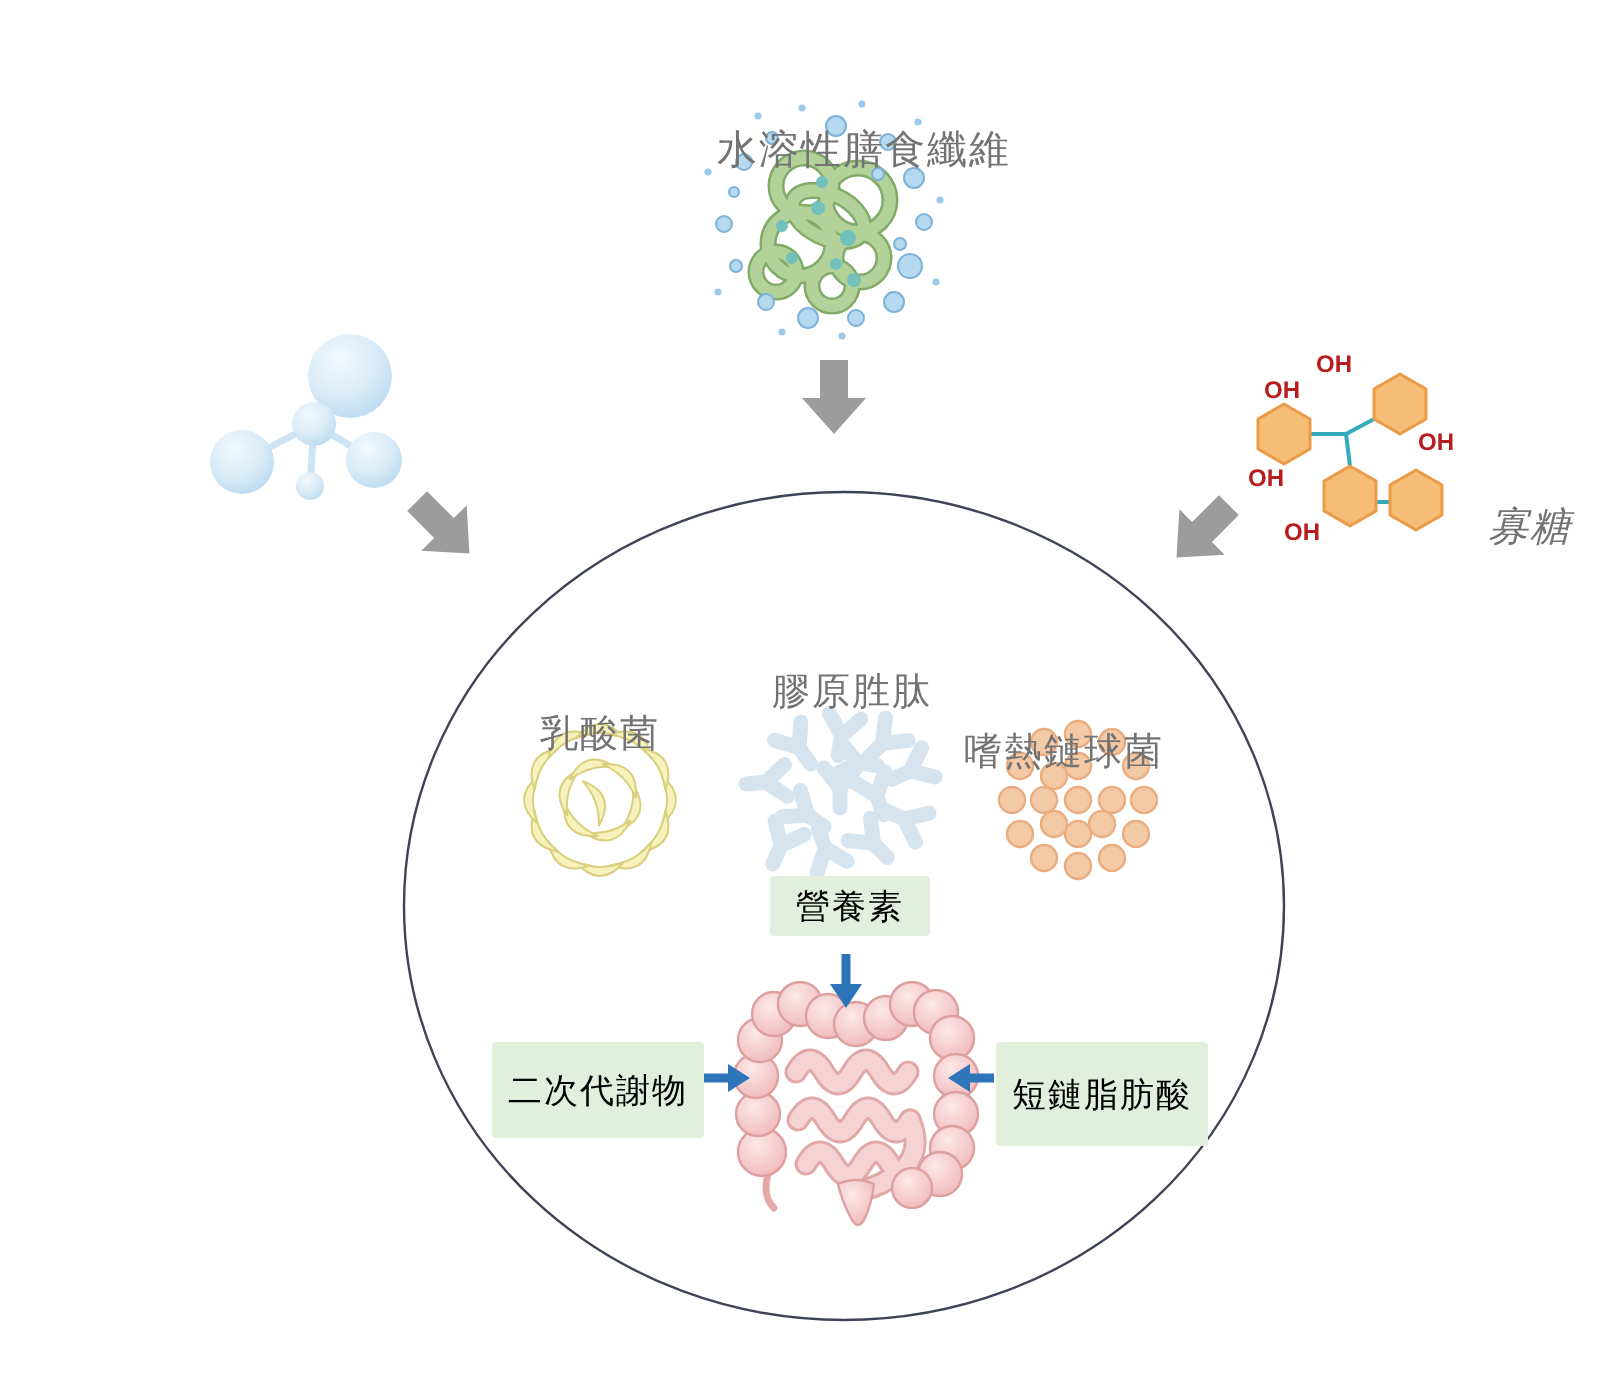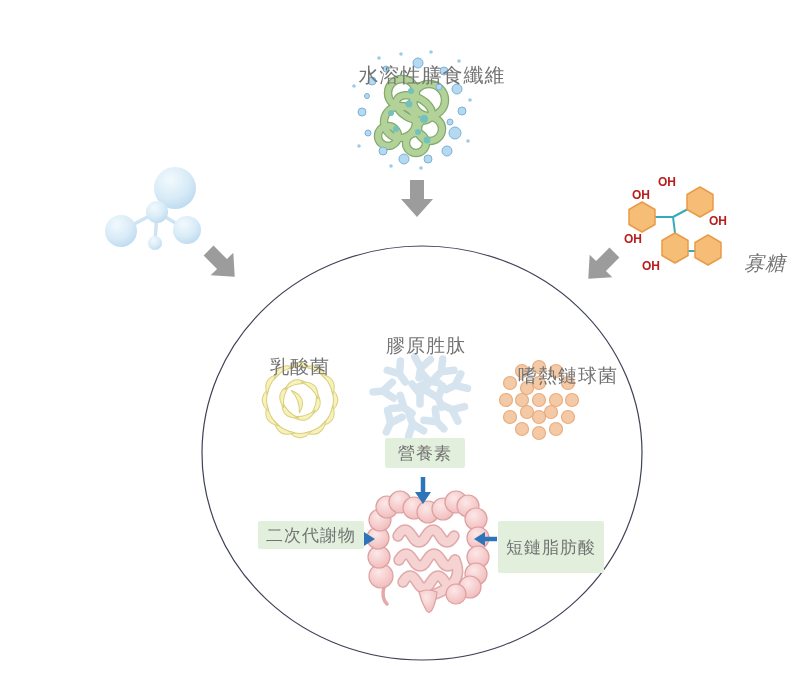--- a/index.html
+++ b/index.html
@@ -13,32 +13,32 @@
     white-space:nowrap;
     margin-top:36px;
   }
   .center{transform:translate(-50%,-50%);}
   .fiber-label{left:432px;top:39px;}
   .collagen-label{left:22px;top:202px;}
   .oligo-label{left:744px;top:214px;font-style:italic;}
   .bact-label{font-size:19px;}
   .lactic-label{left:300px;top:331px;}
   .bifido-label{left:426px;top:310px;}
-  .strepto-label{left:568px;top:340px;}
+  .strepto-label{left:532px;top:340px;}
   .oh{
     position:absolute;color:#b91c1c;font-size:12px;font-weight:bold;
     letter-spacing:0;transform:translate(-50%,-50%);
   }
   .greenbox{
-    position:absolute;background:#e1efdc;color:#737373;font-size:17px;
+    position:absolute;background:#e1efdc;color:#000000;font-size:17px;
     letter-spacing:1px;display:flex;align-items:center;justify-content:center;
     border-radius:2px;white-space:nowrap;
   }
   .nutrients-box{left:385px;top:438px;width:80px;height:30px;}
-  .metabolites-box{left:258px;top:521px;width:106px;height:28px;}
+  .metabolites-box{left:246px;top:521px;width:106px;height:48px;}
   .scfa-box{left:498px;top:521px;width:106px;height:52px;}
 </style>
 </head>
 <body>
 
 <div class="canvas">
 
 <svg class="art" viewBox="0 0 800 691">
   <defs>
     <radialGradient id="sphereGrad" cx="38%" cy="30%" r="75%">

